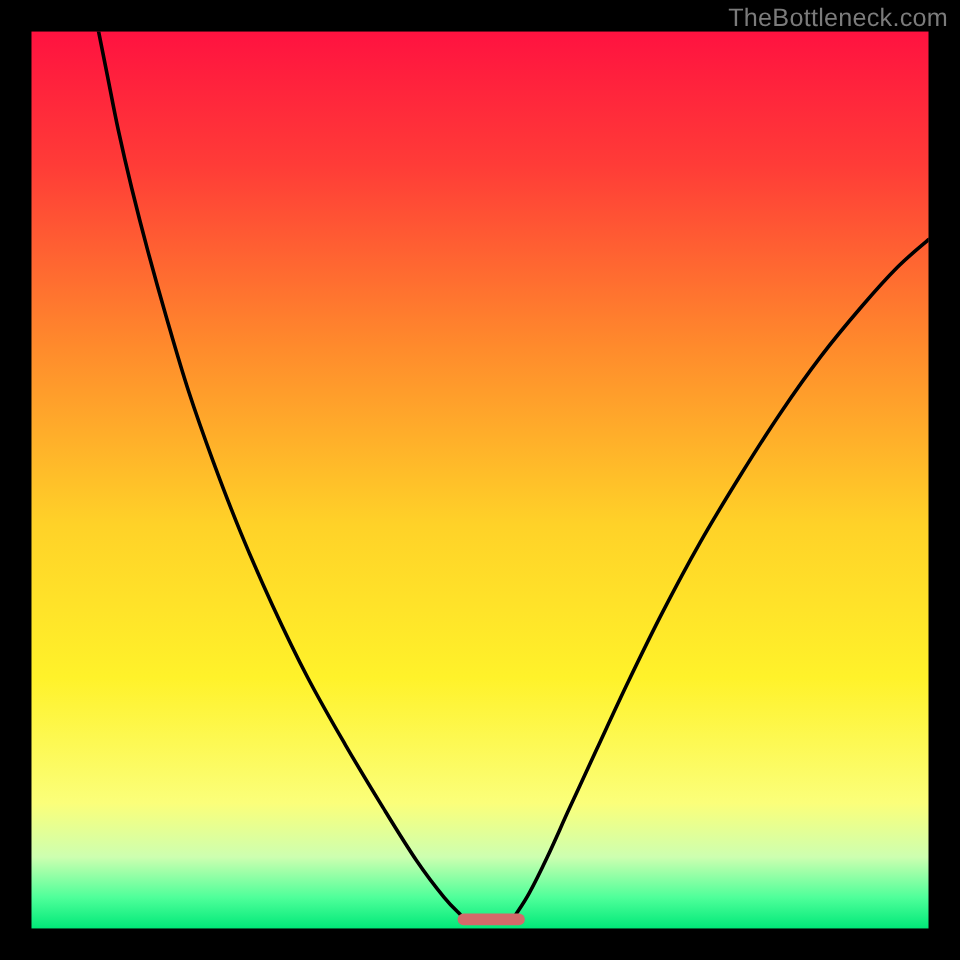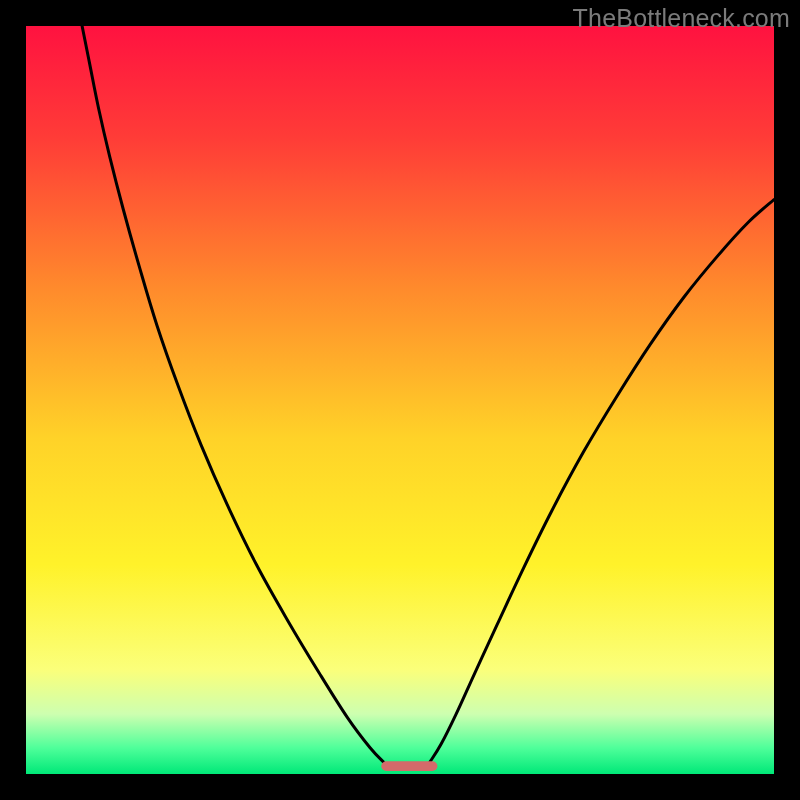--- a/index.html
+++ b/index.html
@@ -22,21 +22,21 @@
     top: 26px;
     width: 748px;
     height: 748px;
     overflow: hidden;
   }
   .watermark {
     position: absolute;
     top: 4px;
     right: 10px;
     color: #7b7b7b;
-    font-size: 25px;
+    font-size: 21px;
     font-weight: 400;
     letter-spacing: 0.2px;
     font-family: Arial, Helvetica, sans-serif;
   }
   svg { display: block; }
 </style>
 </head>
 <body>
 
 <div class="frame">

